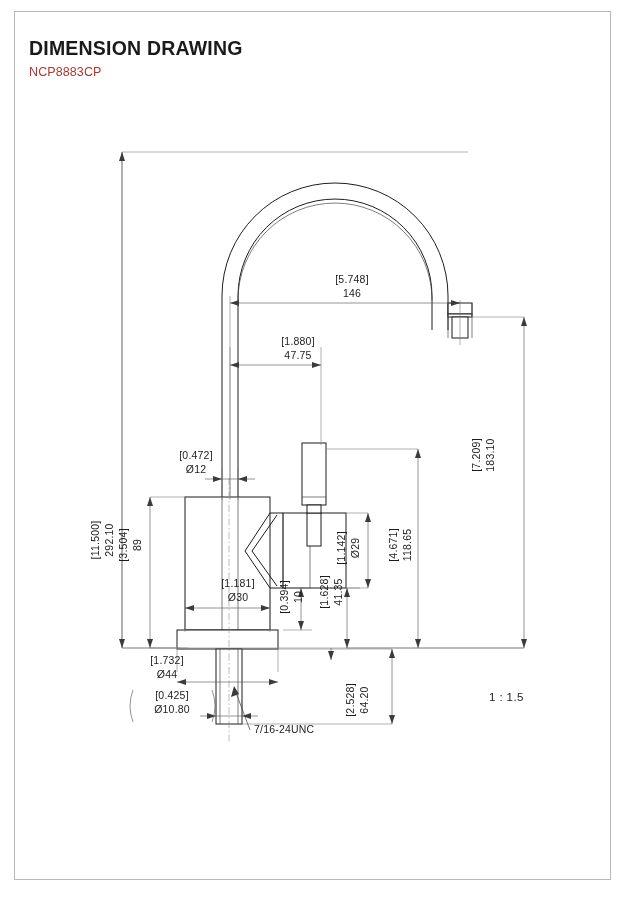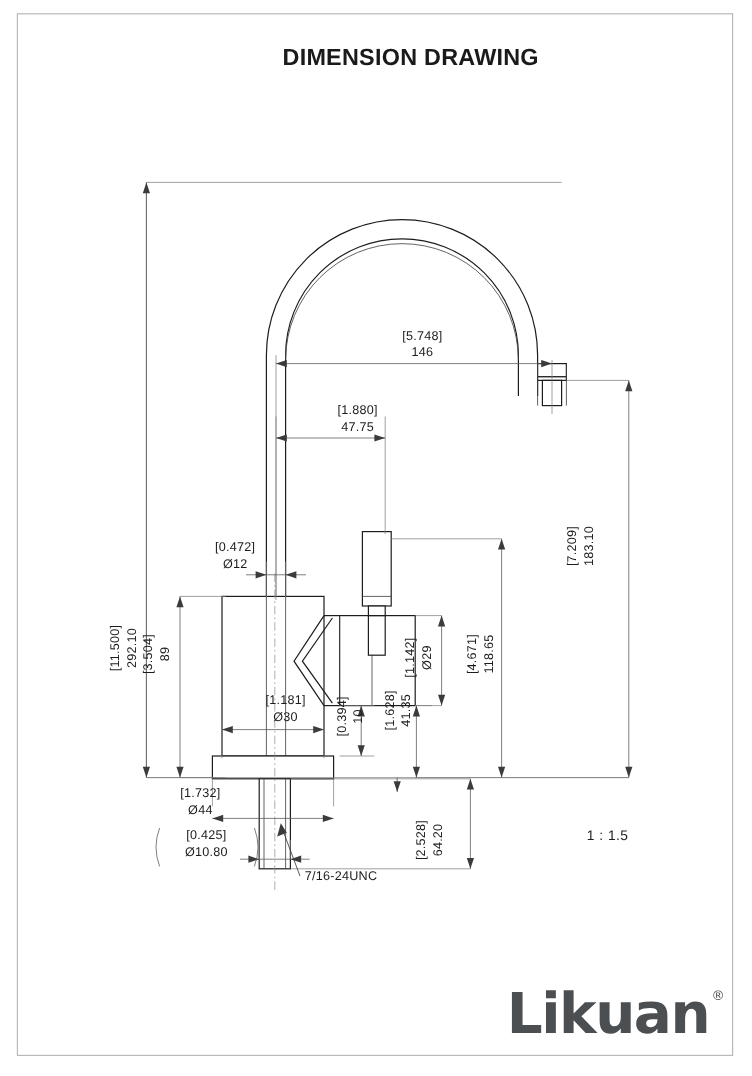--- a/index.html
+++ b/index.html
@@ -37,21 +37,20 @@
     top: 38px;
     width: 420px;
   }
   .doc-title {
     font-size: 19.5px;
     font-weight: bold;
     letter-spacing: 0.2px;
     color: #1a1a1a;
     line-height: 1.05;
     margin: 0;
-    text-align: right;
   }
   .doc-model {
     font-size: 12.5px;
     color: #9e3b36;
     margin: 7px 0 0 0;
     letter-spacing: 0.1px;
   }
   #drawing {
     position: absolute;
     left: 0;
@@ -108,20 +107,21 @@
 </style>
 </head>
 <body>
 
 <div id="sheet">
 
   <div class="page-border"></div>
 
   <div class="title-block">
     <h1 class="doc-title">DIMENSION DRAWING</h1>
+    <p class="doc-model">NCP8883CP</p>
   </div>
 
   <svg id="drawing" width="627" height="897" viewBox="0 0 627 897">
 
     <g>
 
       <g>
         <path class="obj" d="M 222,500 L 222,296
                              A 113,113 0 0 1 448,296
                              L 448,330"></path>
@@ -365,17 +365,14 @@
 
       <text class="dimtxt" x="354" y="700" text-anchor="middle" transform="rotate(-90 354 700)">[2.528]</text>
       <text class="dimtxt" x="368" y="700" text-anchor="middle" transform="rotate(-90 368 700)">64.20</text>
 
       <text class="dimtxt" x="254" y="733" text-anchor="start">7/16-24UNC</text>
     </g>
   </svg>
 
   <div class="scale-note">1 : 1.5</div>
 
-  <div class="brand">
-    <span class="brand-word"><span>Likuan</span><span class="brand-reg">®</span></span>
-  </div>
 
 </div>
 
 </body></html>

